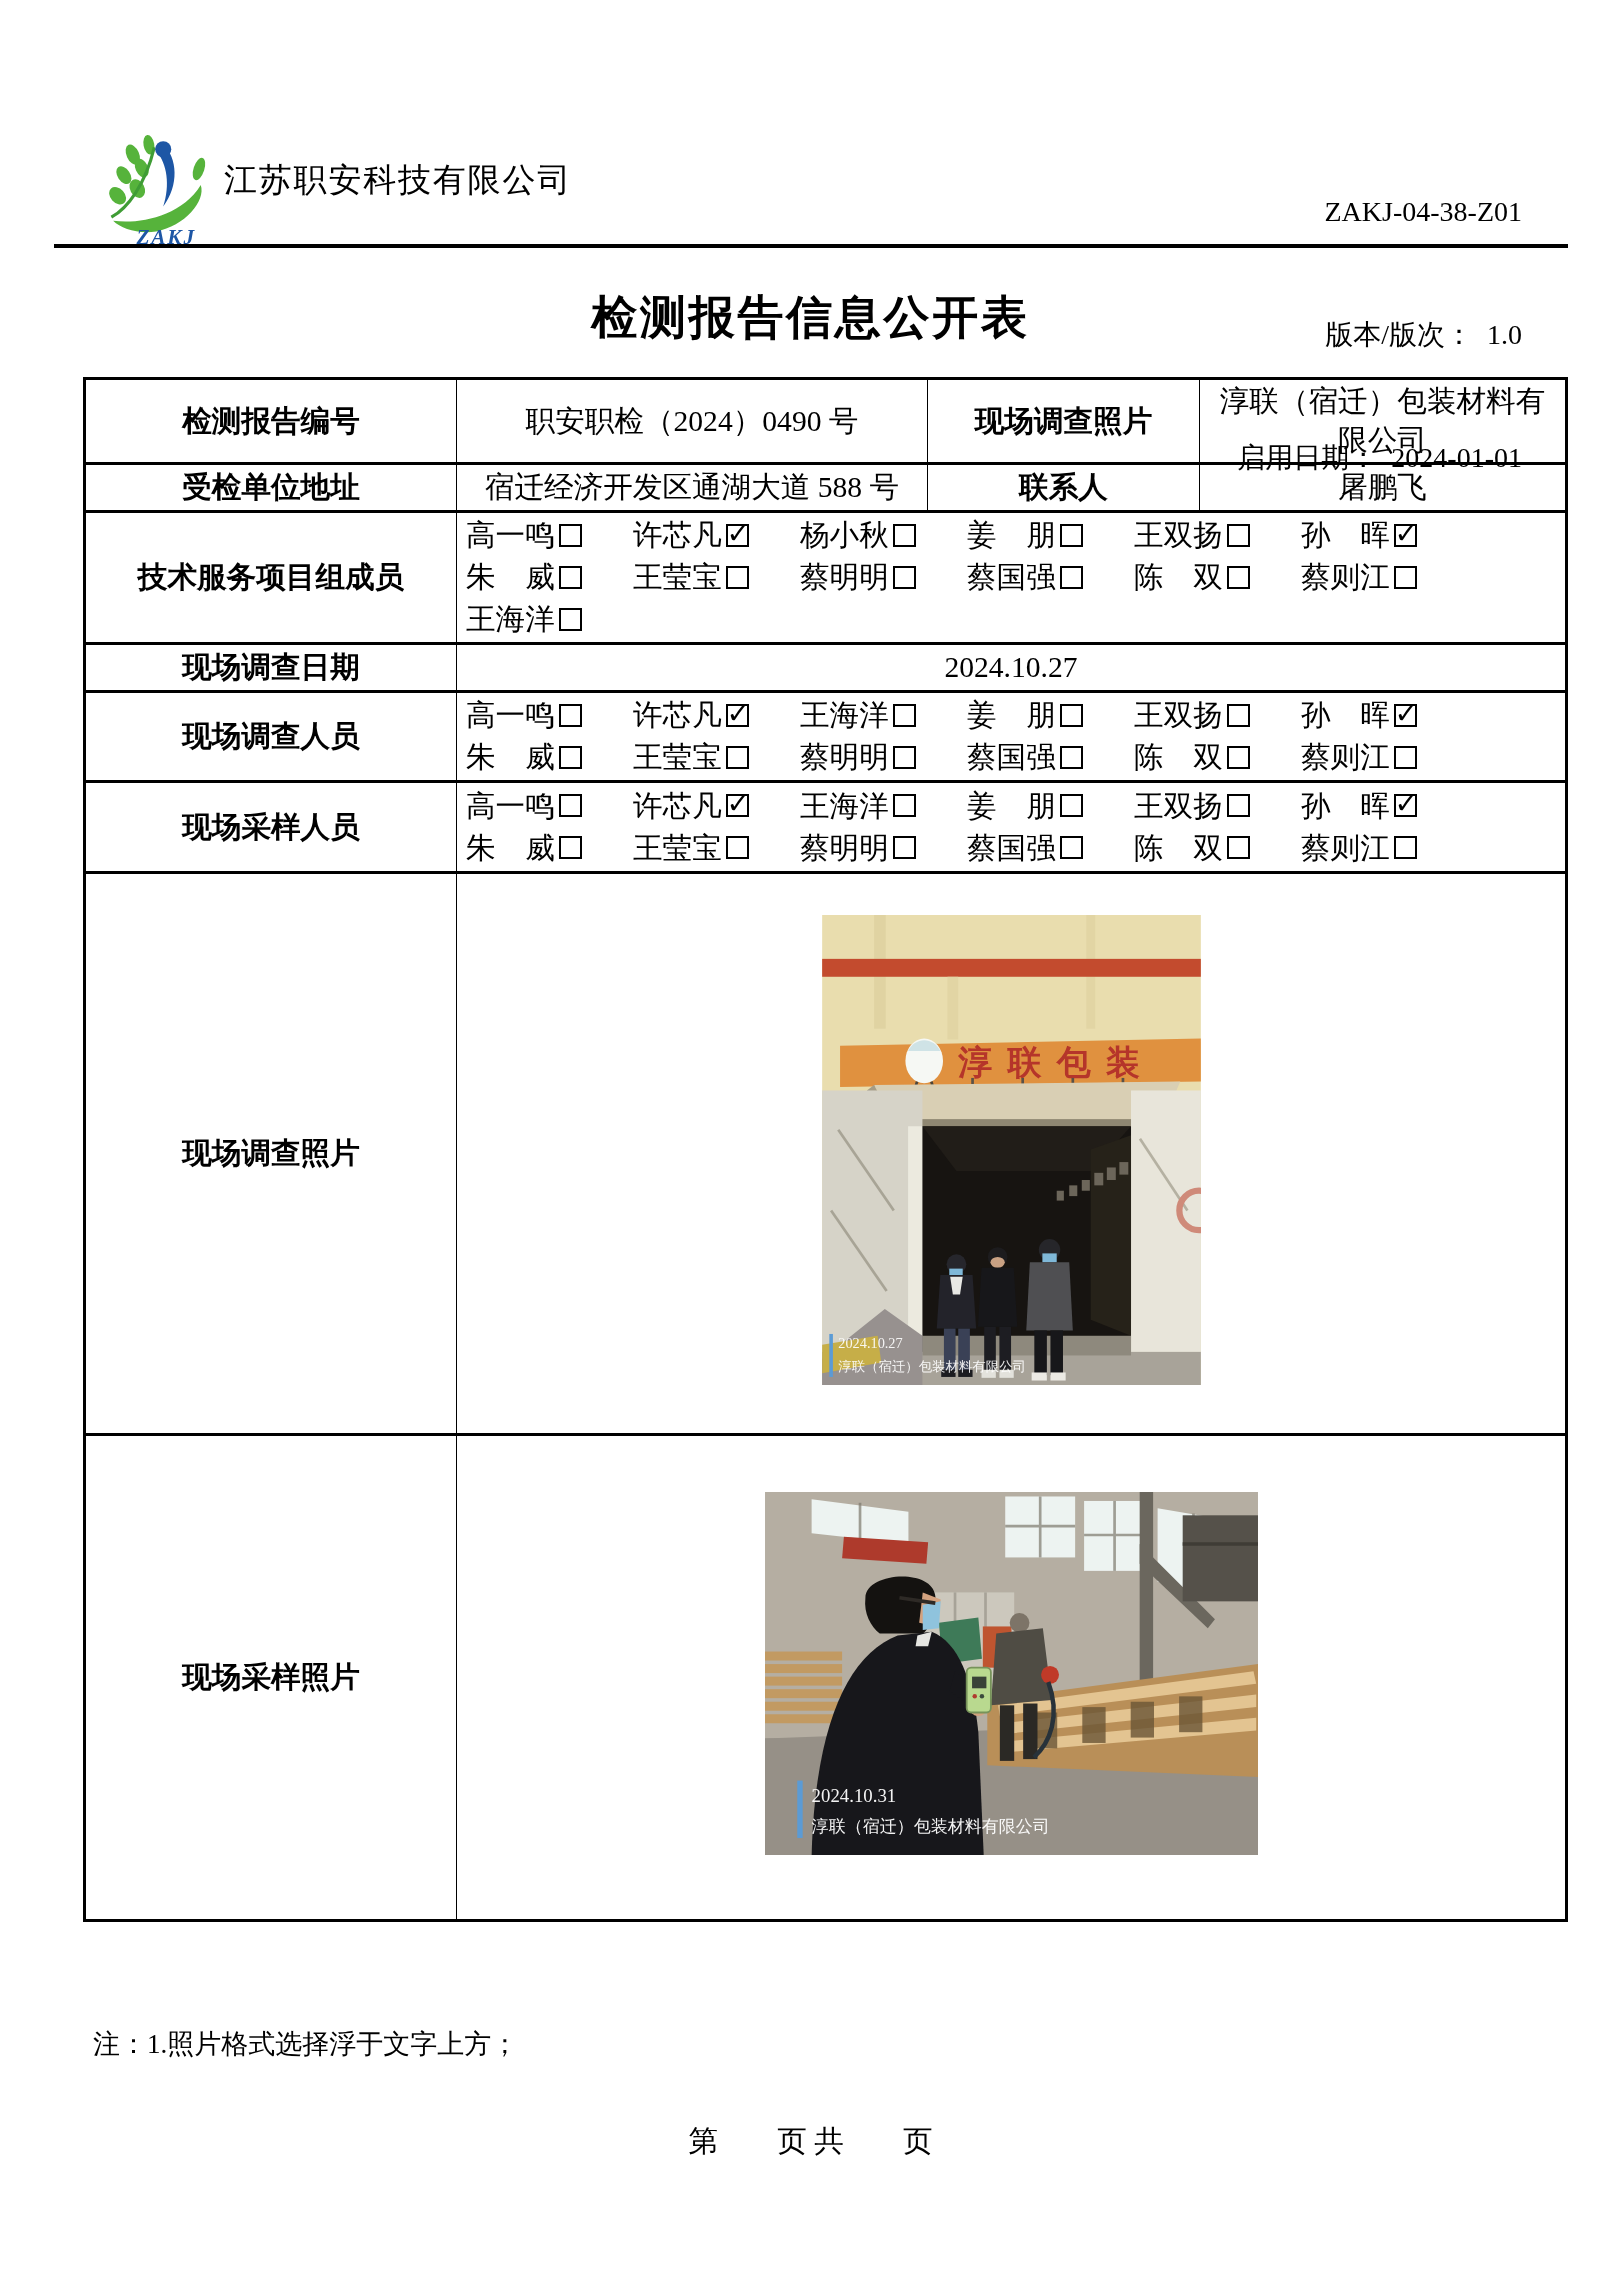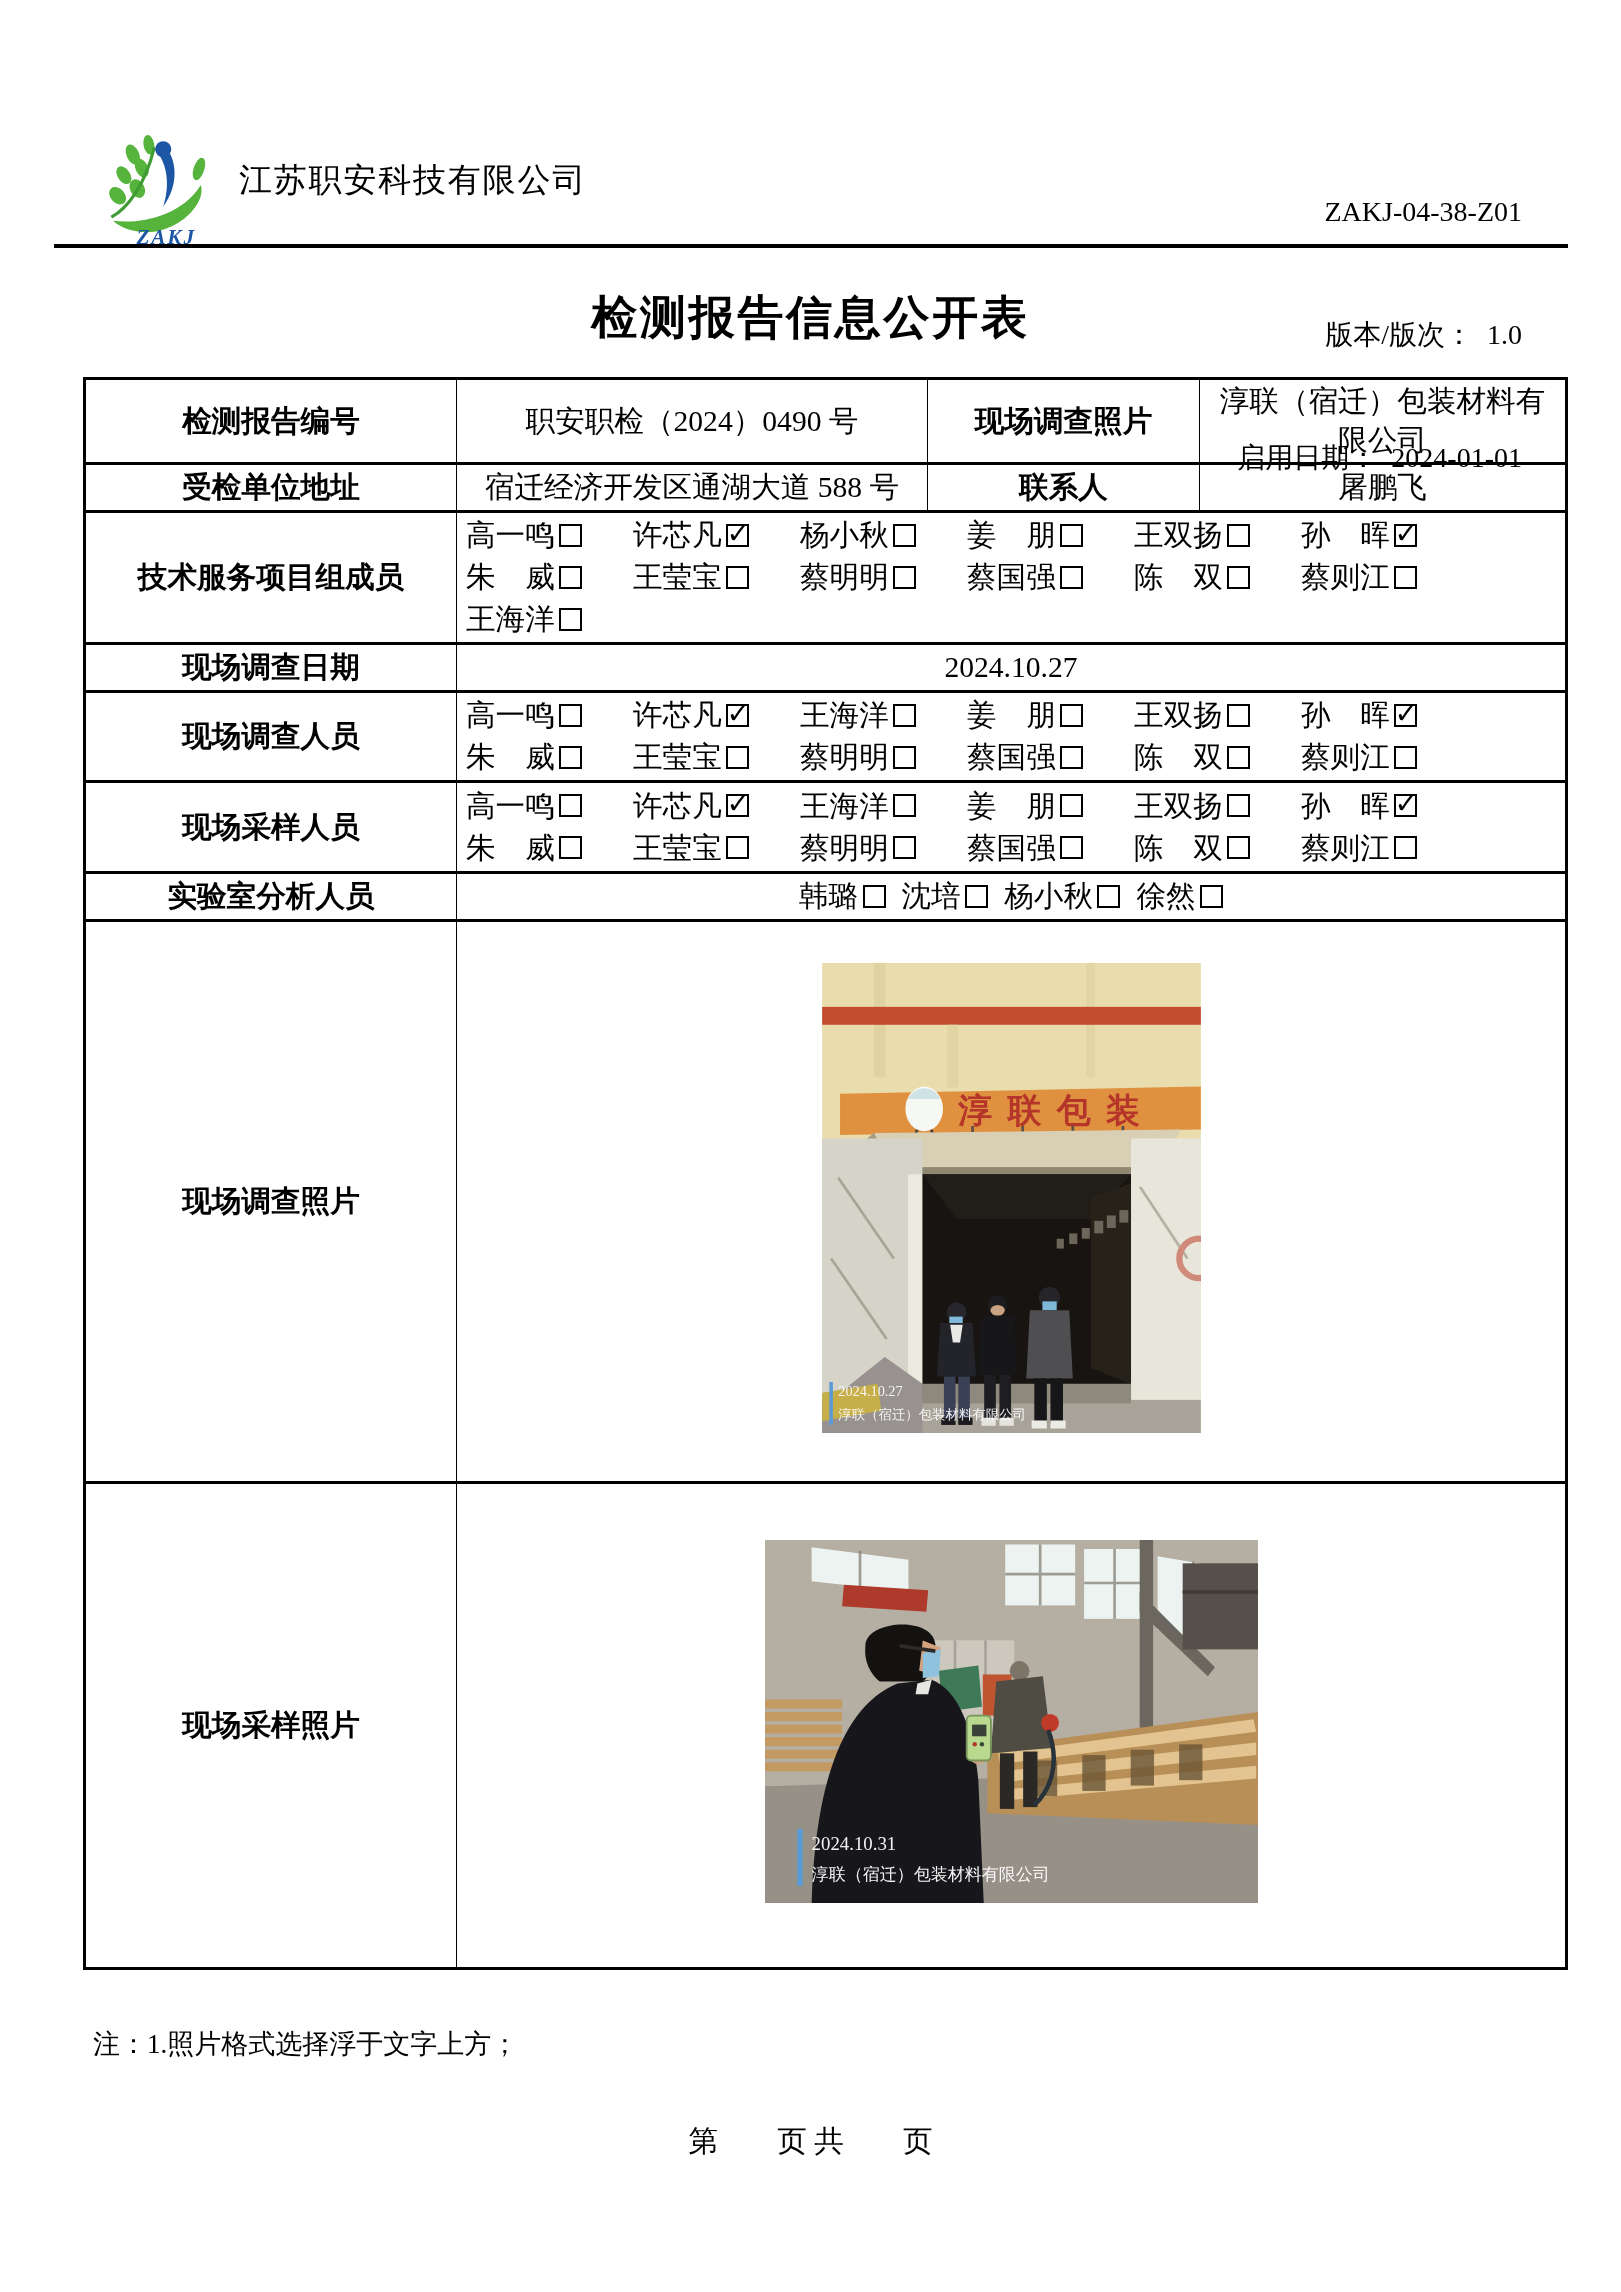--- a/index.html
+++ b/index.html
@@ -3,21 +3,21 @@
 <meta charset="utf-8">
 <style>
   html,body{margin:0;padding:0;}
   body{
     width:1621px;height:2293px;position:relative;background:#ffffff;
     font-family:"Liberation Serif","DejaVu Serif",serif;color:#000;
     overflow:hidden;
   }
   
   .logo{position:absolute;left:106px;top:133px;}
-  .company-name{position:absolute;left:239px;top:158px;font-size:33px;letter-spacing:1.8px;white-space:pre;}
+  .company-name{position:absolute;left:224px;top:158px;font-size:33px;letter-spacing:1.8px;white-space:pre;}
   .doc-meta{position:absolute;right:99px;top:109px;text-align:right;font-size:28px;line-height:41px;white-space:pre;}
   .header-rule{position:absolute;left:54px;top:244px;width:1514px;height:3.6px;background:#000;}
   
   .page-title{position:absolute;left:0;top:287px;width:100%;text-align:center;
     font-size:46px;font-weight:bold;letter-spacing:2.7px;}
   
   table.form{position:absolute;left:83px;top:377px;width:1482px;border-collapse:collapse;table-layout:fixed;}
   table.form td{border-top:3.6px solid #000;border-bottom:3.6px solid #000;border-left:1.8px solid #000;border-right:1.8px solid #000;
     padding:1.8px 9px;font-size:29.6px;vertical-align:middle;}
   table.form{border:3.6px solid #000;}
@@ -152,31 +152,20 @@
           <div class="names-line">
             <span class="name-item"><span>朱　威</span><span class="cb"></span></span>
             <span class="name-item"><span>王莹宝</span><span class="cb"></span></span>
             <span class="name-item"><span>蔡明明</span><span class="cb"></span></span>
             <span class="name-item"><span>蔡国强</span><span class="cb"></span></span>
             <span class="name-item"><span>陈　双</span><span class="cb"></span></span>
             <span class="name-item"><span>蔡则江</span><span class="cb"></span></span>
           </div>
         </td>
   </tr>
-  <tr class="h49">
-    <td class="lbl">实验室分析人员</td>
-    <td class="names names-center" colspan="3">
-          <div class="names-line">
-            <span class="name-item"><span>韩璐</span><span class="cb"></span></span>
-            <span class="name-item"><span>沈培</span><span class="cb"></span></span>
-            <span class="name-item"><span>杨小秋</span><span class="cb"></span></span>
-            <span class="name-item"><span>徐然</span><span class="cb"></span></span>
-          </div>
-        </td>
-  </tr>
 
   <tr class="h628">
     <td class="lbl">现场调查照片</td>
     <td class="photo-cell" colspan="3">
       <svg width="379" height="470" viewBox="0 0 423 525" style="font-size:33px">
         <rect width="423" height="525" fill="#e9ddae"></rect>
         <rect x="58" y="0" width="13" height="127" fill="#e0d3a2"></rect>
         <rect x="295" y="0" width="10" height="127" fill="#e2d5a4"></rect>
         <rect x="0" y="49" width="423" height="20" fill="#c34b2e"></rect>
         <rect x="140" y="69" width="12" height="70" fill="#e2d5a4"></rect>

